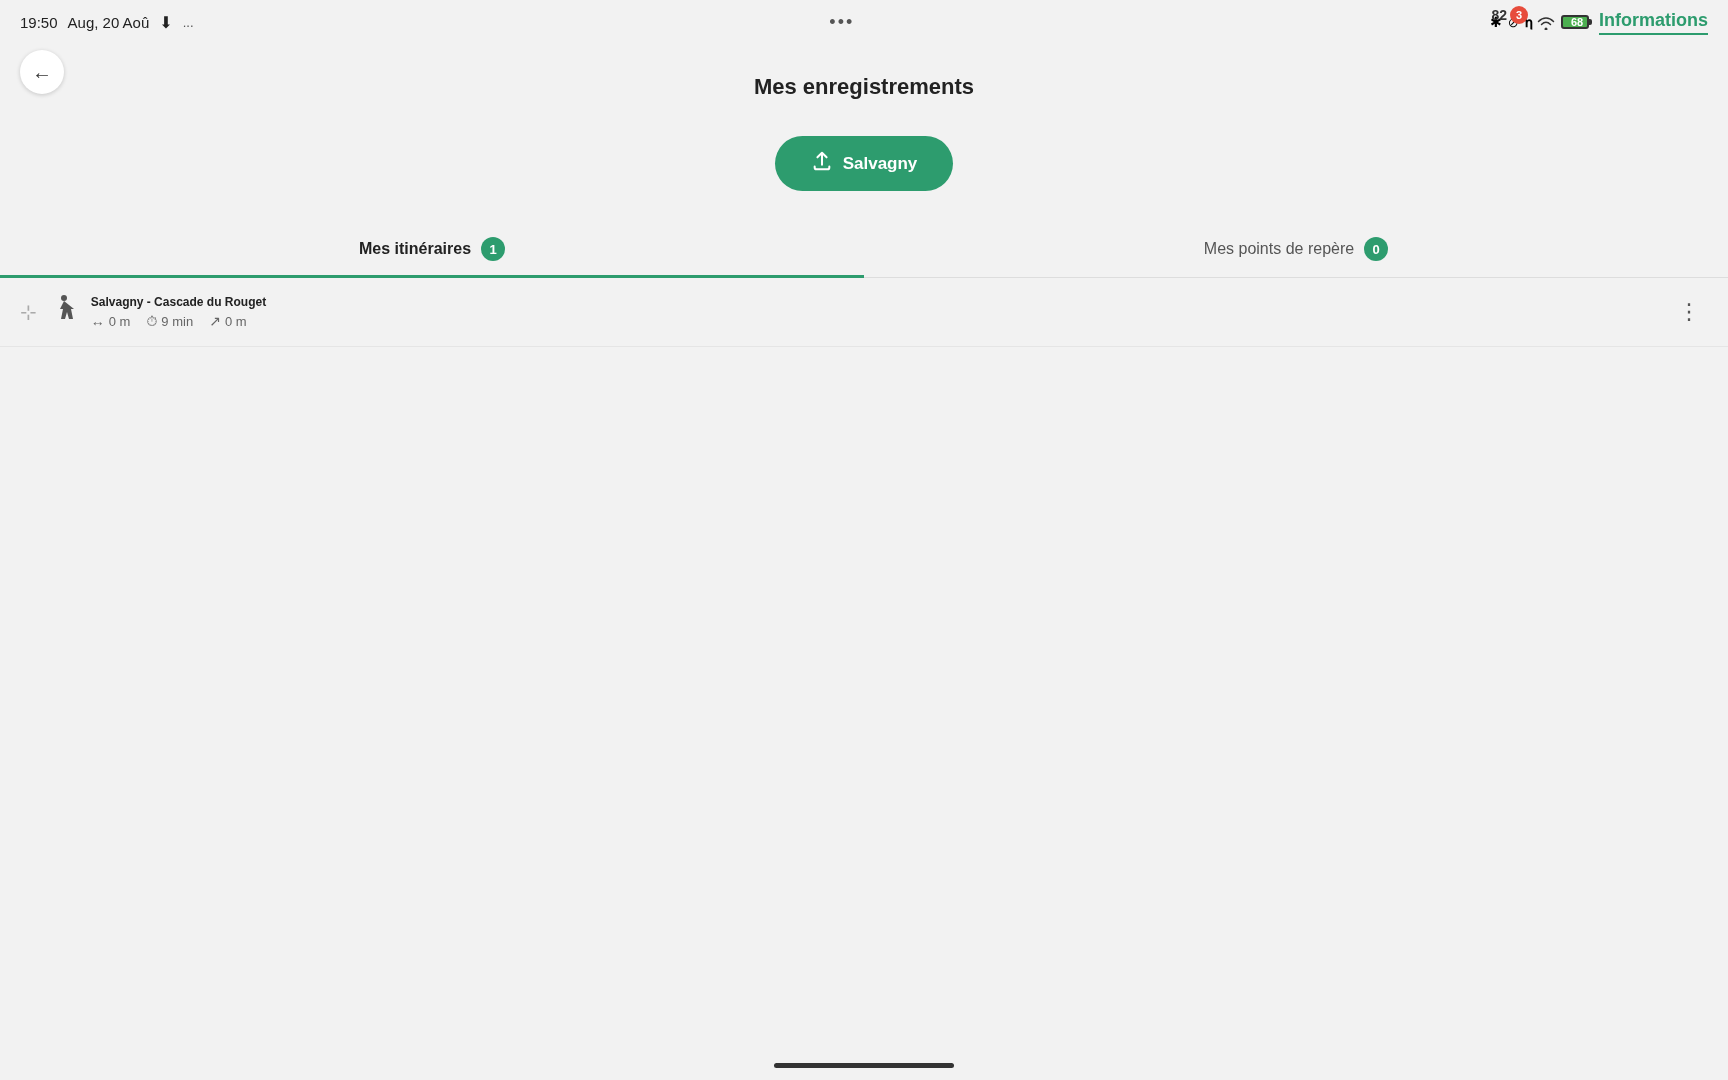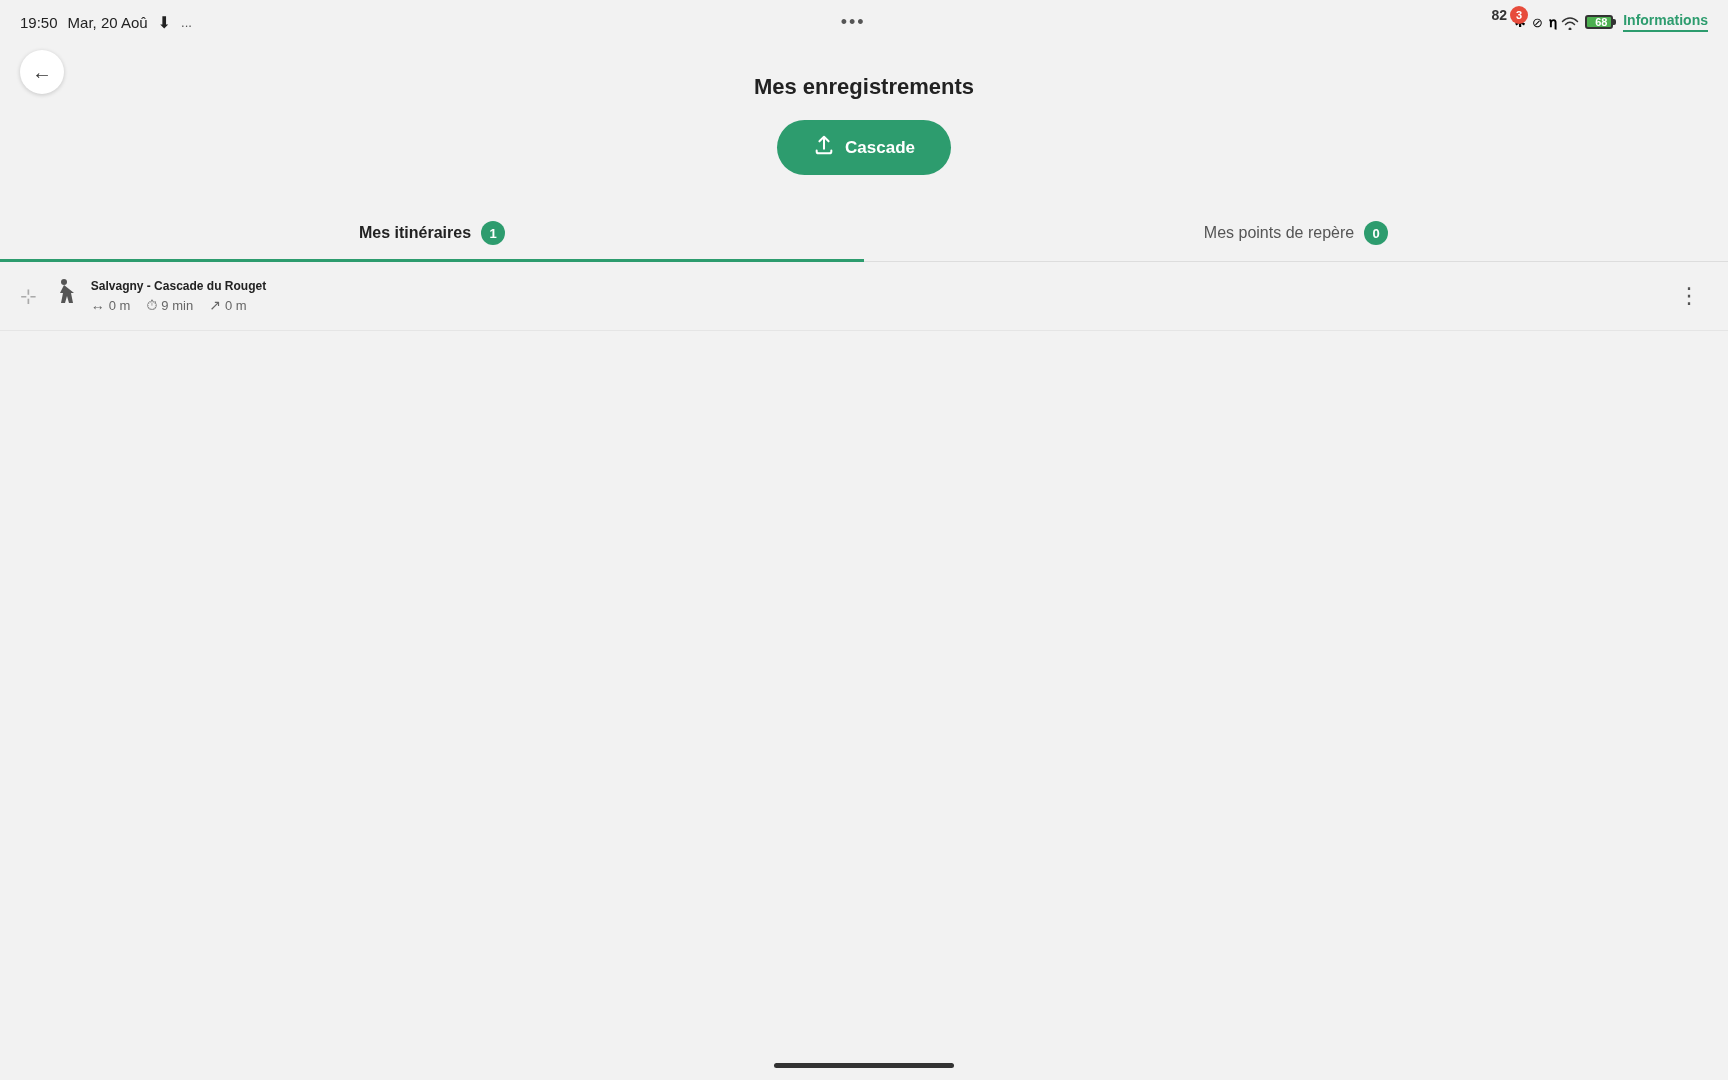--- a/index.html
+++ b/index.html
@@ -34,21 +34,21 @@
       font-size: 18px;
       color: #555;
       letter-spacing: 2px;
     }
     .status-right {
       display: flex;
       align-items: center;
       gap: 10px;
     }
     .status-right .informations-label {
-      font-size: 14px;
+      font-size: 18px;
       font-weight: 600;
       color: #2d9c6e;
       border-bottom: 2px solid #2d9c6e;
       padding-bottom: 2px;
     }
     .status-icons {
       display: flex;
       align-items: center;
       gap: 6px;
     }
@@ -133,21 +133,21 @@
     .main-content {
       display: flex;
       flex-direction: column;
       align-items: center;
       padding-top: 30px;
     }
     .page-title {
       font-size: 22px;
       font-weight: 600;
       color: #222;
-      margin-bottom: 20px;
+      margin-bottom: 36px;
     }
 
     
     .import-button {
       display: flex;
       align-items: center;
       gap: 10px;
       background: #2d9c6e;
       color: #fff;
       border: none;
@@ -281,21 +281,21 @@
     .icon-bt { font-size: 14px; }
     .icon-signal { font-size: 13px; }
     .icon-wifi { font-size: 14px; }
   </style>
 </head>
 <body>
 
 <div class="status-bar">
   <div class="status-left">
     <span>19:50</span>
-    <span>Mar, 20 Aoû</span>
+    <span>Aug, 20 Aoû</span>
     <span style="font-size:16px;">⬇</span>
     <span style="font-size:13px;color:#555;">...</span>
   </div>
   <div class="status-center">
     <span>•••</span>
   </div>
   <div class="status-right">
     <div class="status-icons">
       <span class="icon-bt">✱</span>
       <span class="icon-signal">⊘</span>
@@ -327,21 +327,21 @@
 <div class="main-content">
   <h1 class="page-title">Mes enregistrements</h1>
 
   <button class="import-button">
     <span class="import-icon">
       <svg width="22" height="22" viewBox="0 0 24 24" fill="none" xmlns="http://www.w3.org/2000/svg">
         <path d="M12 3v13M7 8l5-5 5 5" stroke="white" stroke-width="2.2" stroke-linecap="round" stroke-linejoin="round"></path>
         <path d="M4 18v1a2 2 0 0 0 2 2h12a2 2 0 0 0 2-2v-1" stroke="white" stroke-width="2.2" stroke-linecap="round"></path>
       </svg>
     </span>
-    <span>Cascade</span>
+    <span>Salvagny</span>
   </button>
 
   <div class="tabs-container">
     <div class="tab active">
       <span>Mes itinéraires</span>
       <div class="tab-badge">1</div>
     </div>
     <div class="tab">
       <span>Mes points de repère</span>
       <div class="tab-badge">0</div>

